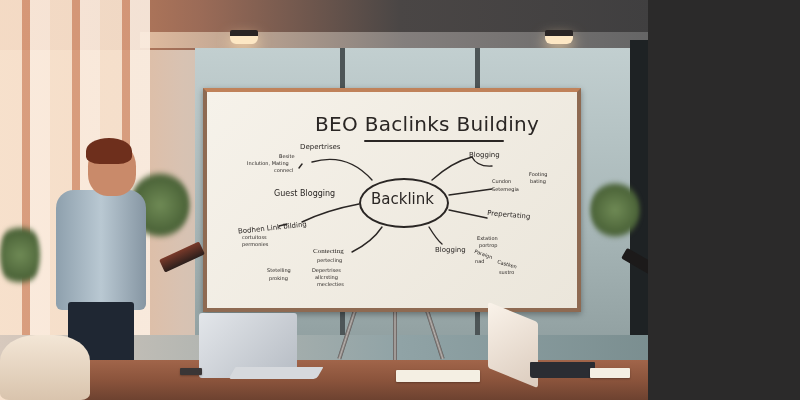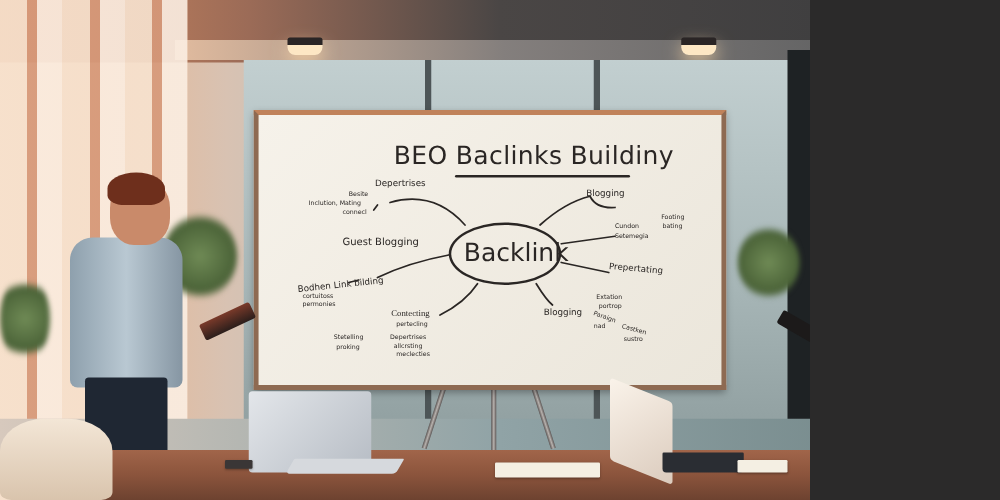--- a/index.html
+++ b/index.html
@@ -22,21 +22,21 @@
   .floor { position: absolute; left: 0; top: 335px; width: 800px; height: 30px;
     background: linear-gradient(90deg, #d7c9bd, #90a3a6 50%, #6e8283); }
 
   .board { position: absolute; left: 203px; top: 88px; width: 378px; height: 224px;
     background: #f1ede4; border: 4px solid #8e6a52; border-top-color: #c0825a; box-shadow: 0 2px 6px rgba(0,0,0,.35); }
   .board-inner { position: absolute; inset: 0; background: linear-gradient(135deg, #f6f2ea, #ebe6db); }
   .hand { position: absolute; font-family: "DejaVu Sans", sans-serif; color: #2a2624; white-space: nowrap; line-height: 1.05; }
   .title { left: 108px; top: 22px; font-size: 20px; letter-spacing: .3px; }
   .title-underline { position: absolute; left: 157px; top: 48px; width: 140px; height: 2px; background: #2a2624; border-radius: 2px; }
   .center-oval { position: absolute; left: 152px; top: 86px; width: 90px; height: 50px; border: 2px solid #2a2624; border-radius: 50%; }
-  .center-label { left: 164px; top: 100px; font-size: 20px; }
+  .center-label { left: 164px; top: 100px; font-size: 15px; }
   .small { font-size: 7px; }
   .tiny { font-size: 5px; }
   .mid { font-size: 8px; margin-left: 44px; }
   svg.lines { position: absolute; left: 0; top: 0; width: 370px; height: 216px; }
 
   .easel-leg { position: absolute; width: 4px; background: linear-gradient(90deg, #5b5554, #b8b2ae, #5b5554); }
 
   .person { position: absolute; }
   .head { position: absolute; border-radius: 45% 45% 40% 40%; background: #c98a6a; }
   .hair { position: absolute; border-radius: 50% 50% 30% 30%; background: #6e2f1c; }

